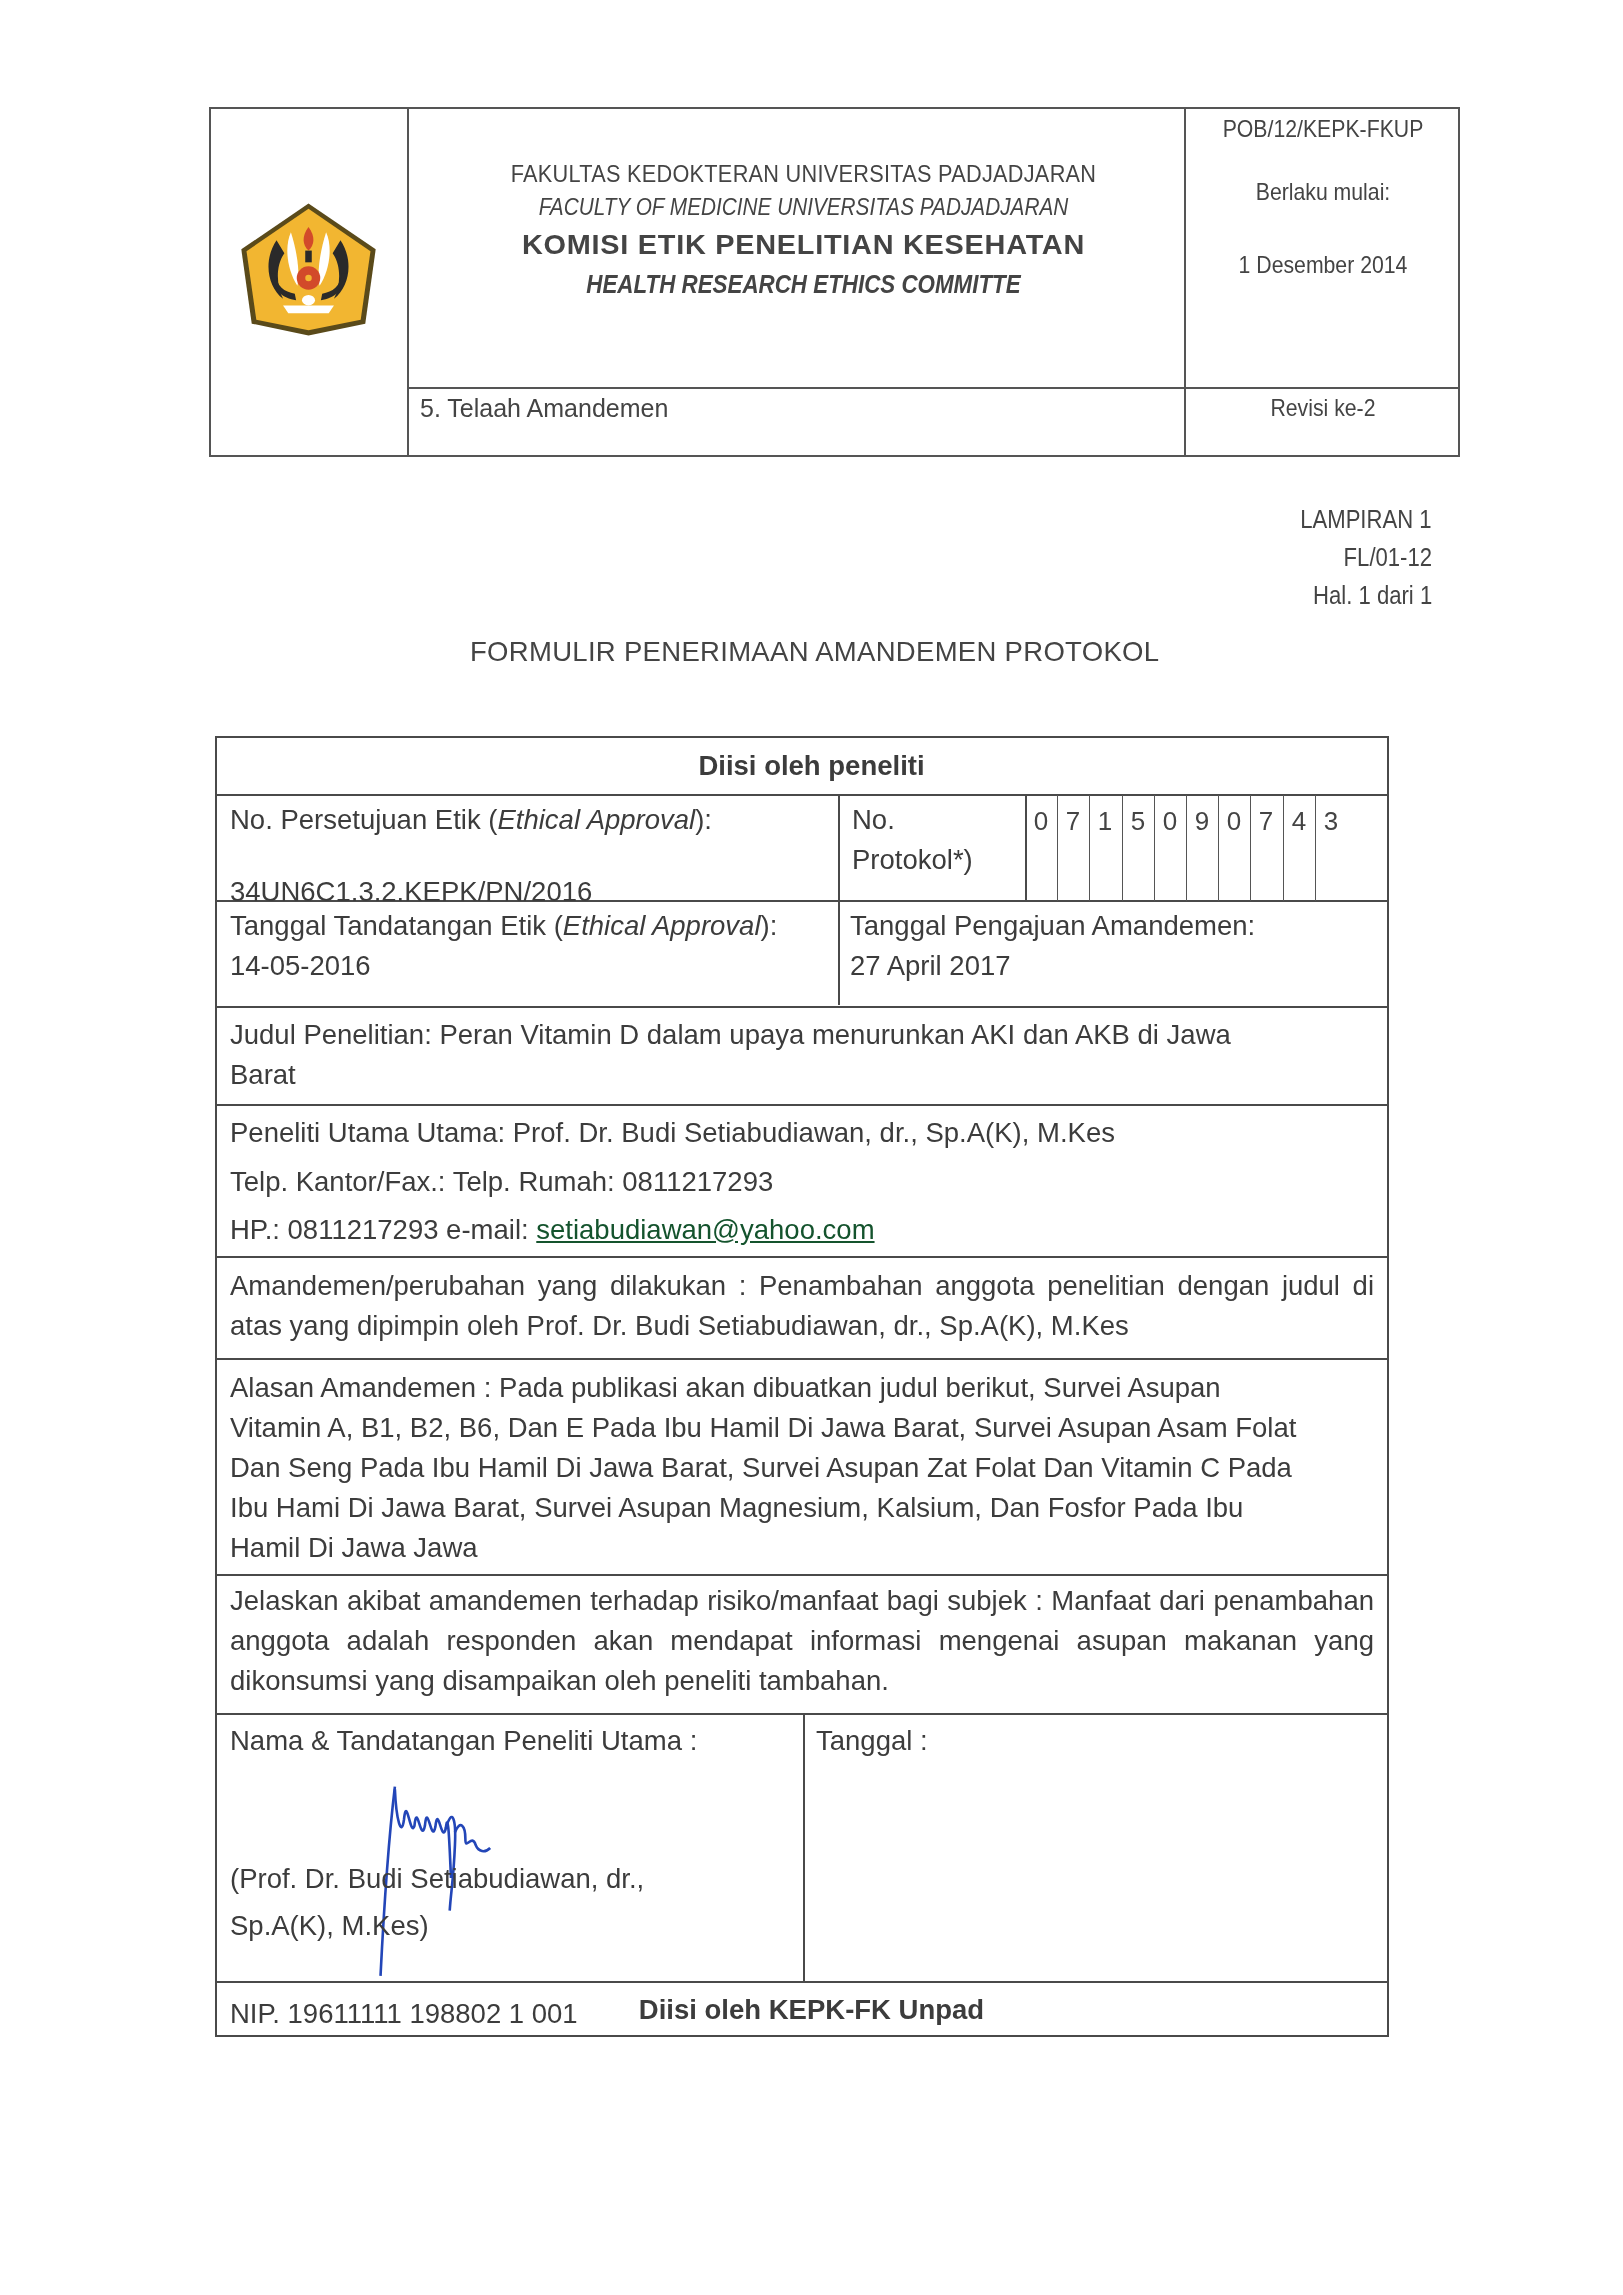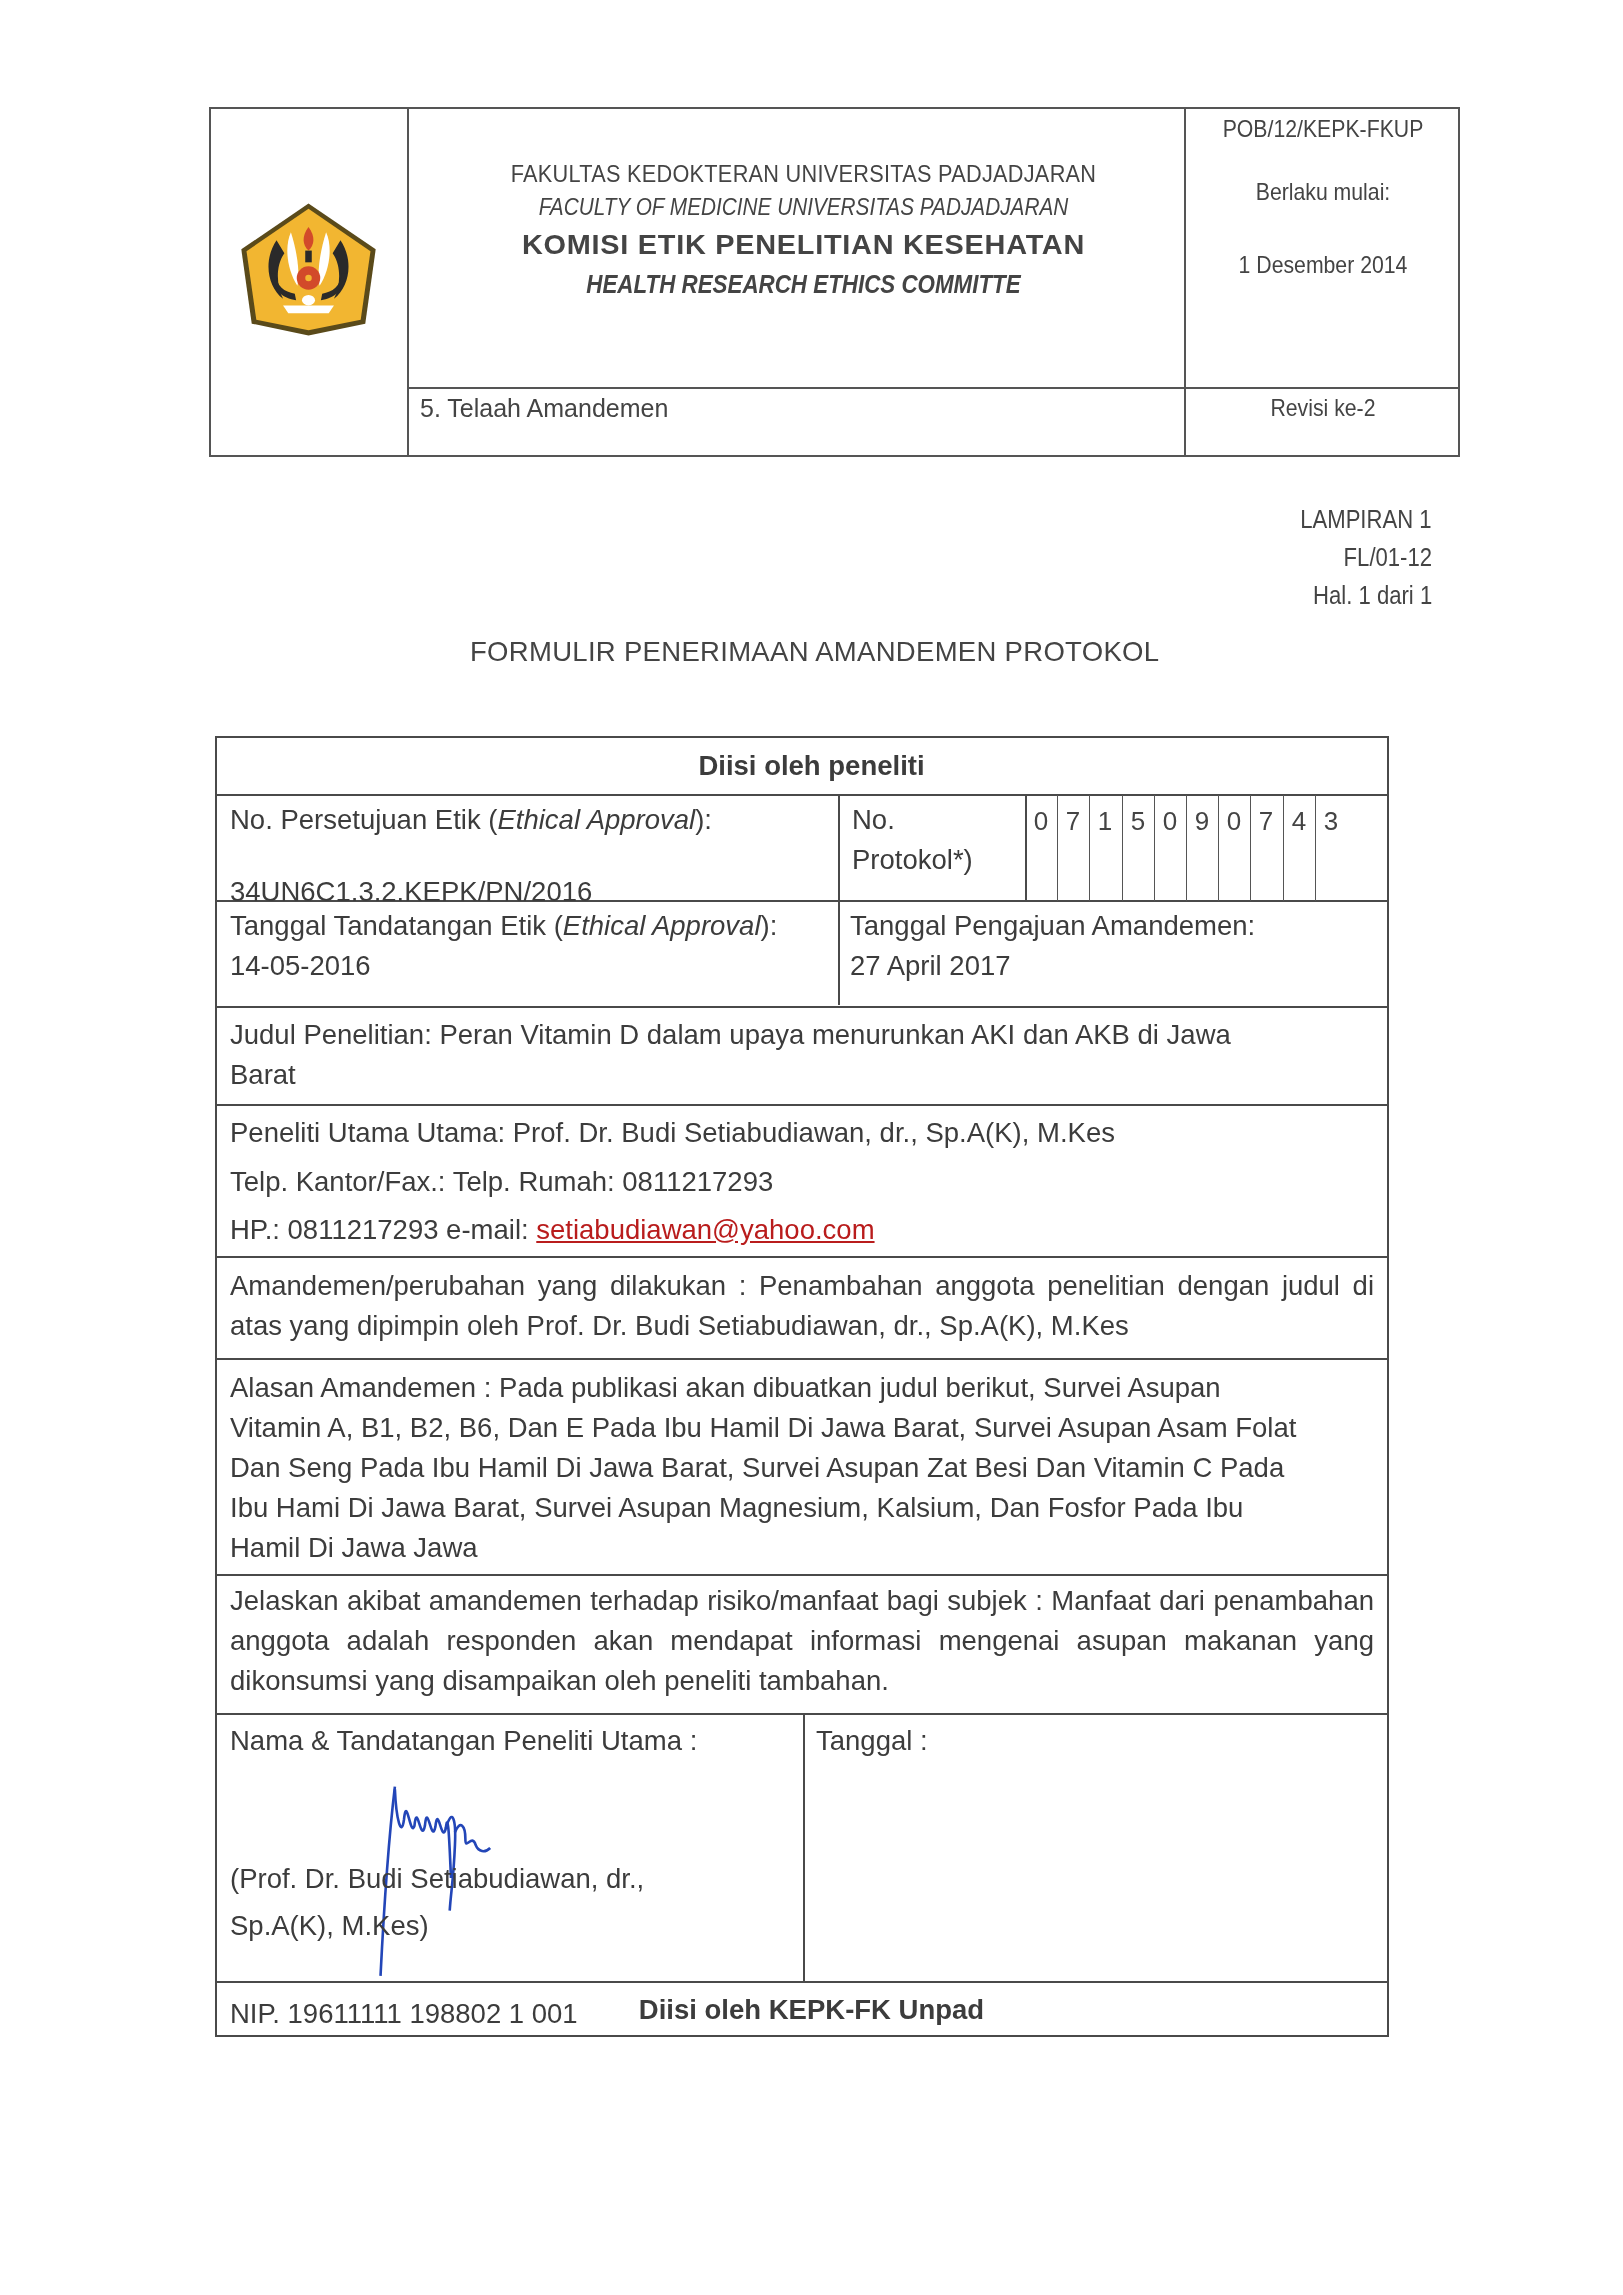--- a/index.html
+++ b/index.html
@@ -26,21 +26,21 @@
 
   
   #form { left:215px; top:736px; width:1174px; height:1301px; border:2px solid #4a4a4a; box-sizing:border-box; position:absolute; }
   .hl { position:absolute; left:0; right:0; height:2px; background:#4a4a4a; }
   .vl { position:absolute; width:2px; background:#4a4a4a; }
   .vl-thin { position:absolute; width:1.3px; background:#555; }
   .txt { position:absolute; font-size:27.5px; color:#3c3c3c; line-height:40px; white-space:nowrap; }
   .bold { font-weight:bold; }
   .just { white-space:normal; text-align:justify; text-align-last:left; }
   .digit { position:absolute; top:806px; width:32px; text-align:center; font-size:26px; color:#444; }
-  a.email { color:#b91c1c; text-decoration:underline; }
+  a.email { color:#14532d; text-decoration:underline; }
   #sig { position:absolute; left:374px; top:1780px; }
 </style>
 </head>
 <body>
 
 <div id="hdr" class="abs">
   <div class="hdr-vline" style="left:196px;"></div>
   <div class="hdr-vline" style="left:973px;"></div>
   <div class="hdr-hline" style="left:196px; right:0; top:278px;"></div>
 
@@ -144,21 +144,21 @@
 
 <div class="txt" style="left:230px; top:1113px;">Peneliti Utama Utama: Prof. Dr. Budi Setiabudiawan, dr., Sp.A(K), M.Kes</div>
 <div class="txt" style="left:230px; top:1162px;">Telp. Kantor/Fax.: Telp. Rumah: 0811217293</div>
 <div class="txt" style="left:230px; top:1210px;"><span>HP.: 0811217293 e-mail: </span><a class="email">setiabudiawan@yahoo.com</a></div>
 
 <div class="txt just" style="left:230px; top:1266px; width:1144px;">Amandemen/perubahan yang dilakukan : Penambahan anggota penelitian dengan judul di atas yang dipimpin oleh Prof. Dr. Budi Setiabudiawan, dr., Sp.A(K), M.Kes</div>
 
 <div id="reasons">
     <div class="txt" style="left: 230px; top: 1368px;">Alasan Amandemen : Pada publikasi akan dibuatkan judul berikut, Survei Asupan</div>
     <div class="txt" style="left: 230px; top: 1408px;">Vitamin A, B1, B2, B6, Dan E Pada Ibu Hamil Di Jawa Barat, Survei Asupan Asam Folat</div>
-    <div class="txt" style="left: 230px; top: 1448px;">Dan Seng Pada Ibu Hamil Di Jawa Barat, Survei Asupan Zat Besi Dan Vitamin C Pada</div>
+    <div class="txt" style="left: 230px; top: 1448px;">Dan Seng Pada Ibu Hamil Di Jawa Barat, Survei Asupan Zat Folat Dan Vitamin C Pada</div>
     <div class="txt" style="left: 230px; top: 1488px;">Ibu Hami Di Jawa Barat, Survei Asupan Magnesium, Kalsium, Dan Fosfor Pada Ibu</div>
     <div class="txt" style="left: 230px; top: 1528px;">Hamil Di Jawa Jawa</div>
   </div>
 
 <div class="txt just" style="left:230px; top:1581px; width:1144px;">Jelaskan akibat amandemen terhadap risiko/manfaat bagi subjek : Manfaat dari penambahan anggota adalah responden akan mendapat informasi mengenai asupan makanan yang dikonsumsi yang disampaikan oleh peneliti tambahan.</div>
 
 <div class="txt" style="left:230px; top:1721px;">Nama &amp; Tandatangan Peneliti Utama :</div>
 <div class="txt" style="left:816px; top:1721px;">Tanggal :</div>
 <svg id="sig" width="124" height="209" viewBox="0 0 190 320">
   <path d="M32,10 C26,60 18,140 10,300" stroke="#2346b8" stroke-width="4" fill="none"></path>

